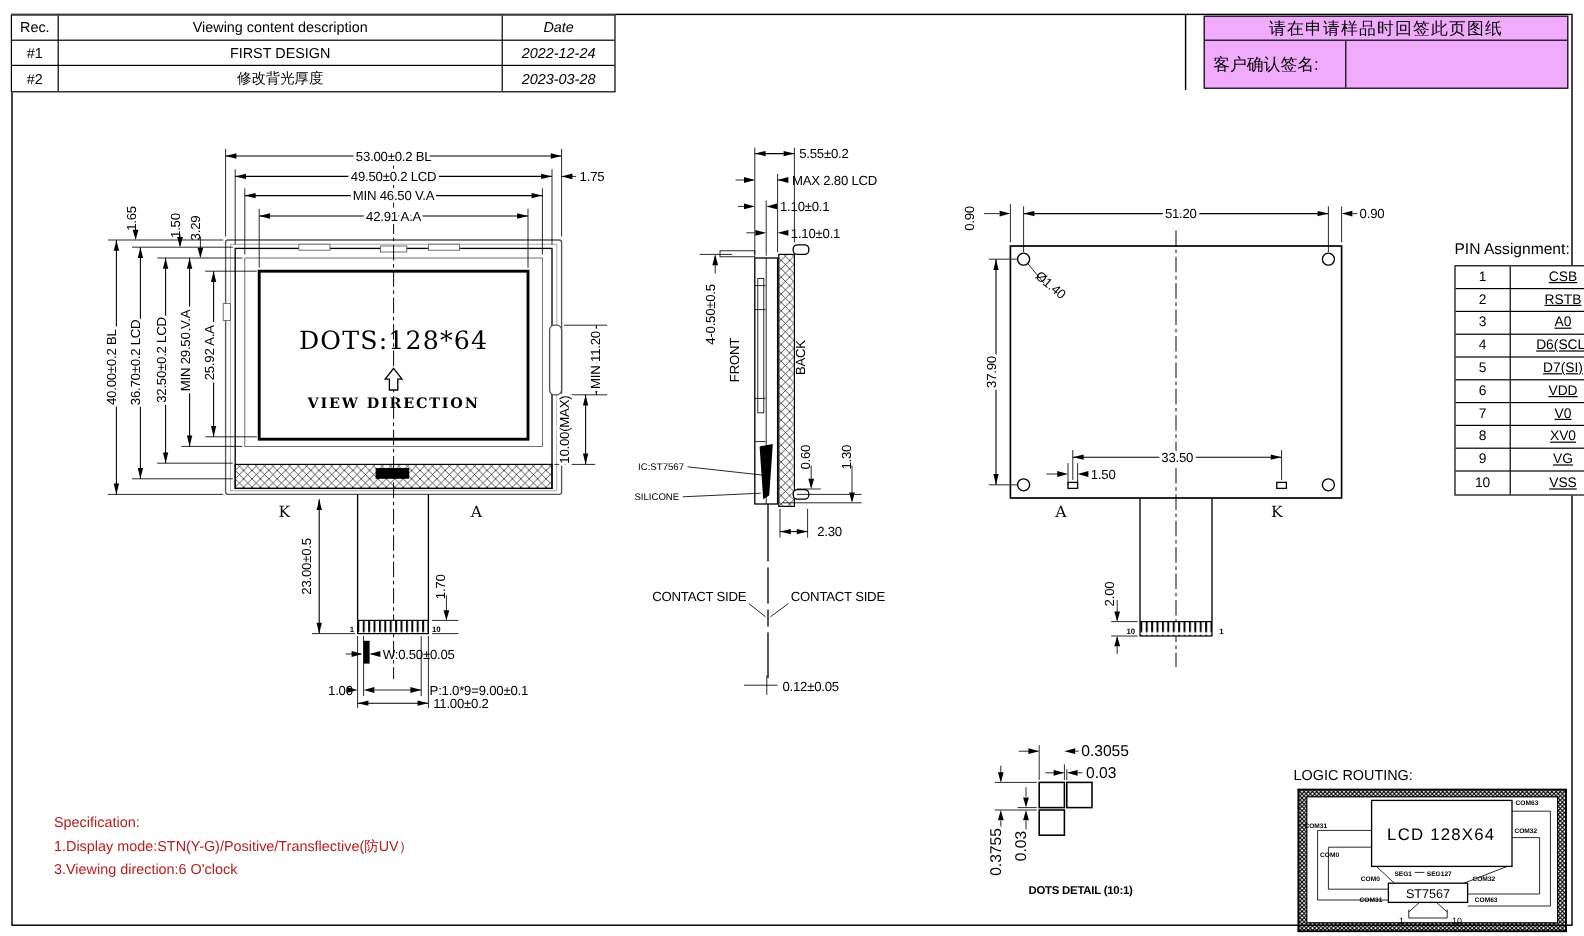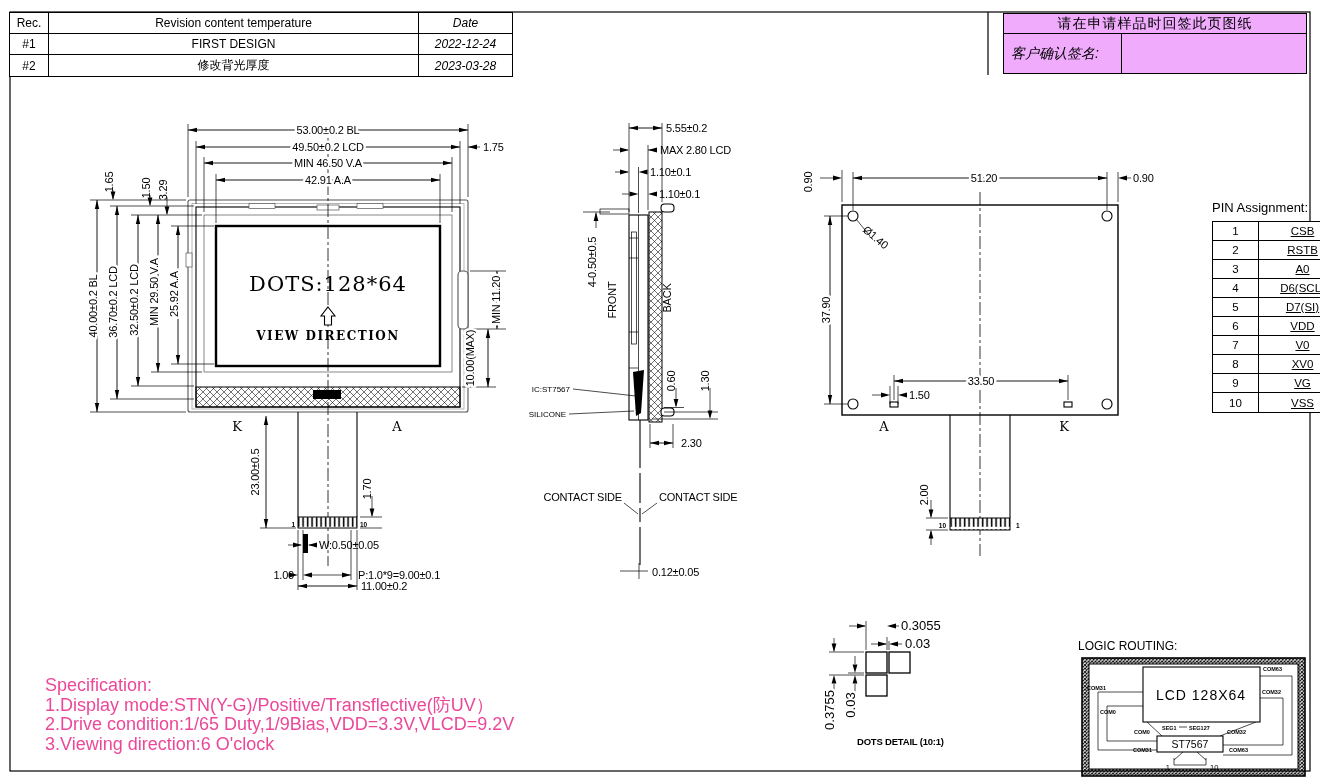--- a/index.html
+++ b/index.html
@@ -30,33 +30,33 @@
   .overlay{position:absolute;}
   .rev-table{left:9px;top:12px;display:grid;grid-template-columns:39px 370px 93px;
              grid-auto-rows:21px;background:#fff;border:1.4px solid #000;font-size:12px;}
   .rev-table>div{border-right:1.2px solid #000;border-bottom:1.2px solid #000;
                  display:flex;align-items:center;justify-content:center;overflow:hidden;}
   .rev-table>div:nth-child(3n){border-right:none;font-style:italic;}
   .rev-table>div:nth-child(n+7){border-bottom:none;}
   .sig-box{left:1003px;top:13px;width:302px;background:#f0abfc;border:1.3px solid #000;}
   .sig-title{height:19px;display:flex;align-items:center;justify-content:center;
              border-bottom:1.3px solid #000;font-size:14px;letter-spacing:1px;}
-  .sig-row{display:flex;height:39px;font-style:italic;}
+  .sig-row{display:flex;height:39px;}
   .sig-label{width:110px;display:flex;align-items:center;padding-left:7px;
              border-right:1.3px solid #000;font-size:14px;}
   .sig-field{flex:1;}
   .pin-wrap{left:1210px;top:200px;}
   .pin-title{font-size:13px;margin:0 0 6px 2px;}
   .pin-grid{display:grid;grid-template-columns:46px 87px;grid-auto-rows:19px;
             border:1.4px solid #000;font-size:11.5px;margin-left:2px;background:#fff;}
   .pin-grid>div{border-right:1.1px solid #000;border-bottom:1.1px solid #000;
                 display:flex;align-items:center;justify-content:center;}
   .pin-grid>div:nth-child(2n){border-right:none;text-decoration:underline;}
   .pin-grid>div:nth-child(n+19){border-bottom:none;}
-  .spec{left:45px;top:676px;font-size:18px;line-height:19.5px;color:#ec4899;}
+  .spec{left:45px;top:676px;font-size:12px;line-height:19.5px;color:#b91c1c;}
 </style>
 </head>
 <body>
 
 <div id="page">
 
 <svg id="dwg" width="1320" height="780" viewBox="0 0 1320 780">
   <defs>
     <marker id="arr" viewBox="0 0 10 6" refX="9.5" refY="3" markerWidth="10" markerHeight="6" orient="auto-start-reverse" markerUnits="userSpaceOnUse">
       <path d="M0.5,0.8 L9.5,3 L0.5,5.2 Z" fill="#000"></path>
@@ -383,21 +383,21 @@
     <text class="s55" x="1227" y="734">COM32</text>
     <text class="s55" x="1133" y="752">COM31</text>
     <text class="s55" x="1229" y="752">COM63</text>
     <text style="font-size:7.5px" x="1170" y="770" text-anchor="end">1</text>
     <text style="font-size:7.5px" x="1210" y="770">10</text>
   </g>
 </svg>
 
   <div class="overlay rev-table">
     <div>Rec.</div>
-    <div>Revision content temperature</div>
+    <div>Viewing content description</div>
     <div>Date</div>
     <div>#1</div>
     <div>FIRST DESIGN</div>
     <div>2022-12-24</div>
     <div>#2</div>
     <div>修改背光厚度</div>
     <div>2023-03-28</div>
   </div>
 
   <div class="overlay sig-box">
@@ -430,17 +430,16 @@
       <div>9</div>
       <div>VG</div>
       <div>10</div>
       <div>VSS</div>
     </div>
   </div>
 
   <div class="overlay spec">
     <div>Specification:</div>
     <div>1.Display mode:STN(Y-G)/Positive/Transflective(防UV）</div>
-    <div>2.Drive condition:1/65 Duty,1/9Bias,VDD=3.3V,VLCD=9.2V</div>
     <div>3.Viewing direction:6 O'clock</div>
   </div>
 
 </div>
 
 </body></html>

